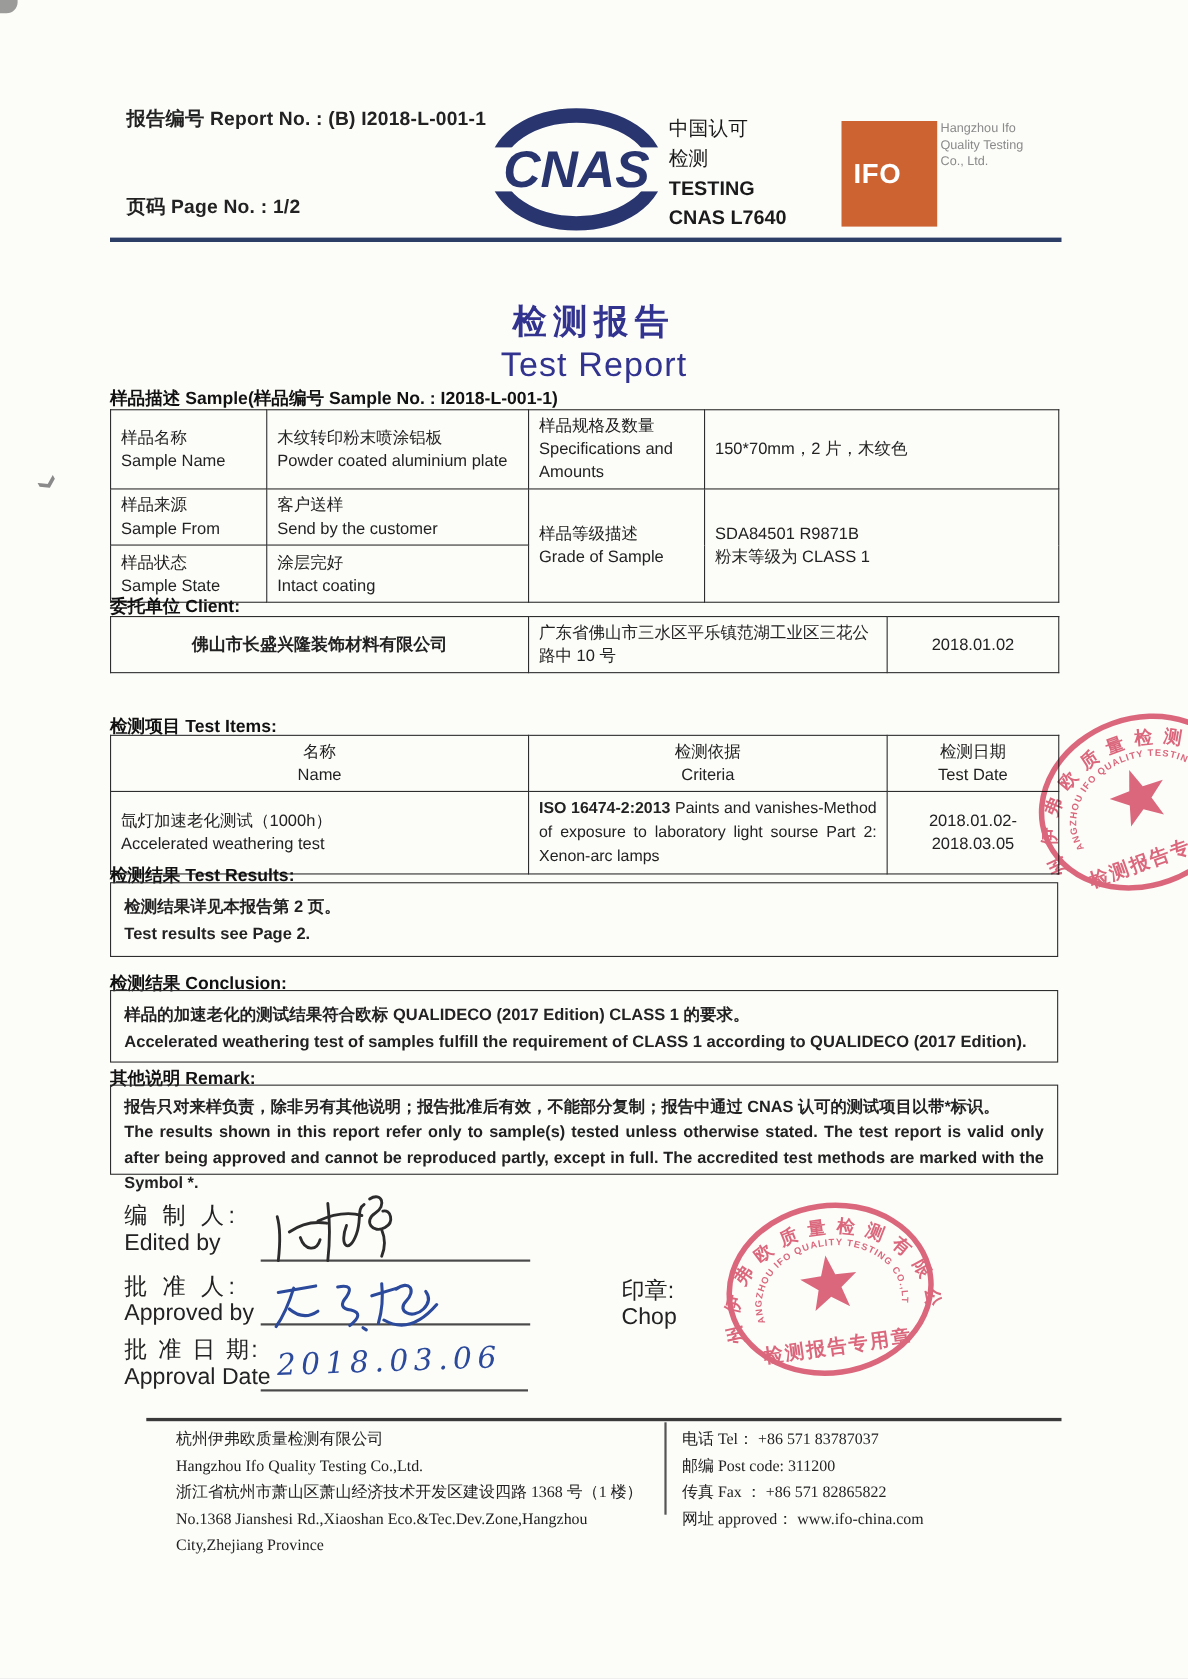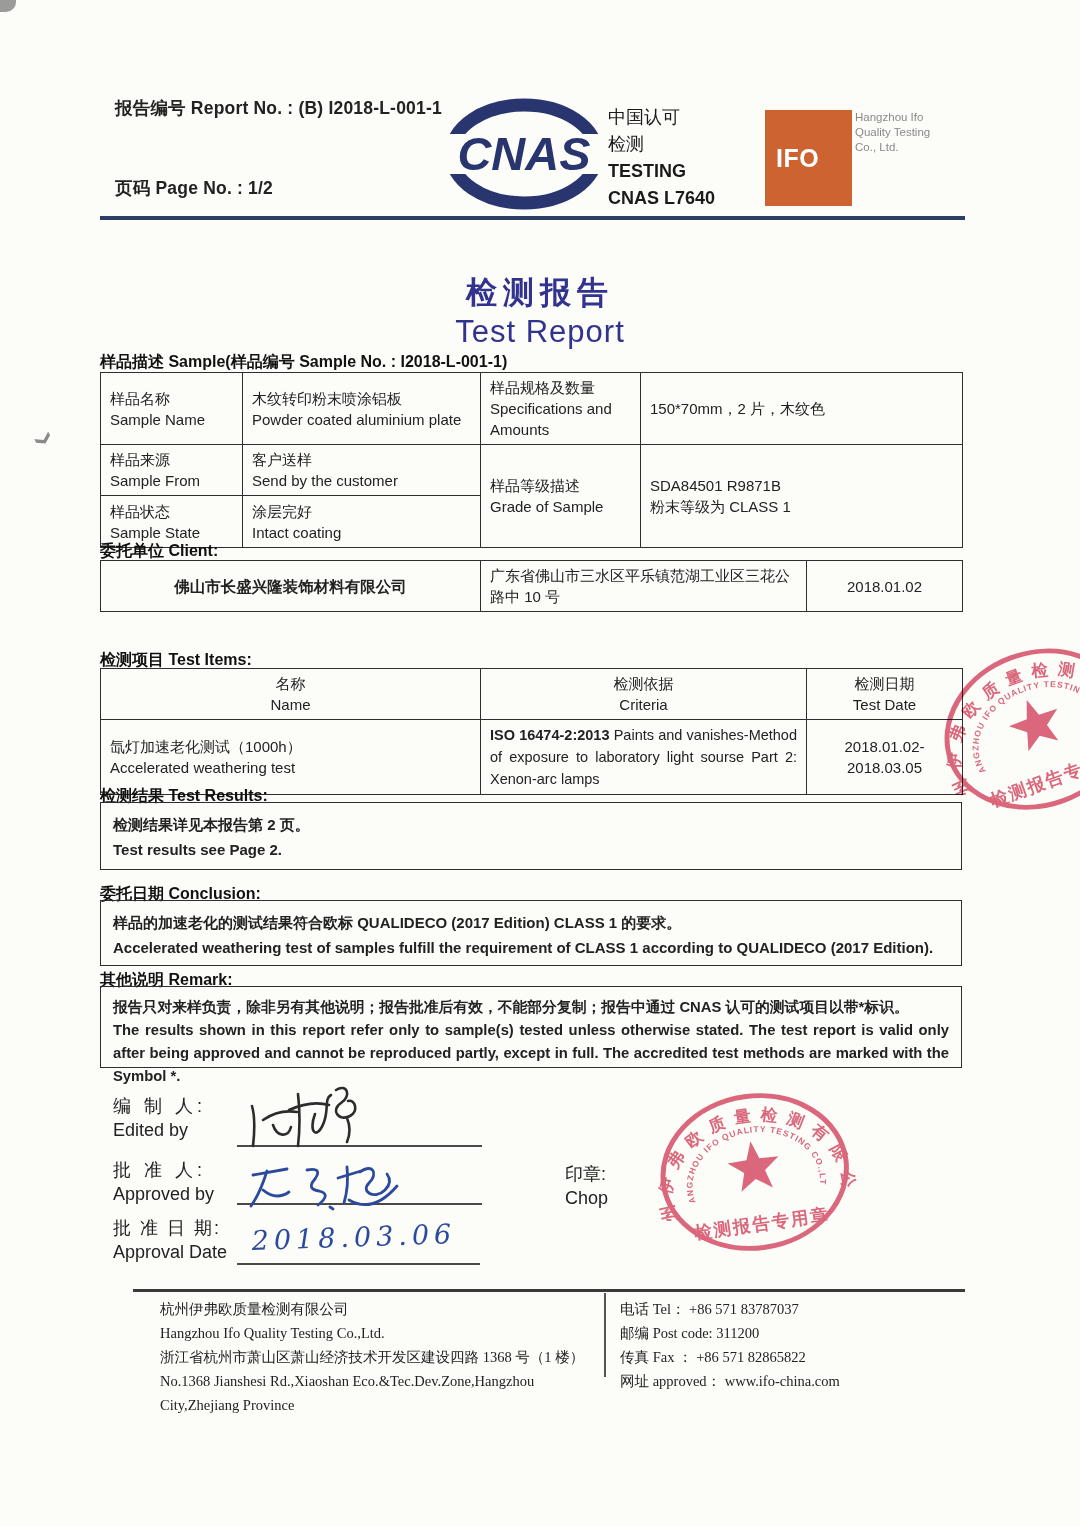--- a/index.html
+++ b/index.html
@@ -19,21 +19,21 @@
   .ifo-co{font-size:11.5px;line-height:15px;color:#8a8a8a;}
   .rule{background:#2c3e66;height:4px;}
   .title-zh{font-size:31px;font-weight:bold;letter-spacing:6px;}
   .title-en{font-size:31px;letter-spacing:1px;}
   .sec-head{font-size:16px;font-weight:bold;color:#111;}
   table.doc{border-collapse:collapse;table-layout:fixed;background:transparent;}
   table.doc td{border:1.7px solid #2e2e2e;font-size:15px;line-height:21px;padding:4px 9px;vertical-align:middle;color:#222;}
   .cell-c{text-align:center;}
   .cell-j{text-align:justify;}
   .box{border:1.7px solid #2e2e2e;font-size:15px;line-height:25px;padding:9px 12px;color:#222;font-weight:bold;}
-  .sig-label{font-size:18px;line-height:24px;color:#222;}
+  .sig-label{font-size:21px;line-height:24px;color:#222;}
   .sig-line{border-bottom:2px solid #4a4a4a;}
   .stamp{mix-blend-mode:multiply;opacity:.88;}
   .footer-text{font-family:"Liberation Serif",serif;font-size:14.5px;line-height:24px;color:#222;}
   .vdiv{width:2px;background:#555;}
   .artifact{color:#8a8a8a;}
 </style>
 </head>
 <body>
 
 <div class="page">
@@ -192,21 +192,21 @@
     </tbody>
       </table>
   </div>
 
   <div class="abs sec-head" style="left:100px;top:786px;">检测结果 Test Results:</div>
   <div class="abs box" style="left:100px;top:802px;width:836px;height:48px;">
     <div>检测结果详见本报告第 2 页。</div>
     <div>Test results see Page 2.</div>
   </div>
 
-  <div class="abs sec-head" style="left:100px;top:884px;">委托日期 Conclusion:</div>
+  <div class="abs sec-head" style="left:100px;top:884px;">检测结果 Conclusion:</div>
   <div class="abs box" style="left:100px;top:900px;width:836px;height:46px;">
     <div>样品的加速老化的测试结果符合欧标 QUALIDECO (2017 Edition) CLASS 1 的要求。</div>
     <div>Accelerated weathering test of samples fulfill the requirement of CLASS 1 according to QUALIDECO (2017 Edition).</div>
   </div>
 
   <div class="abs sec-head" style="left:100px;top:970px;">其他说明 Remark:</div>
   <div class="abs box" style="left:100px;top:986px;width:836px;height:62px;line-height:23px;font-size:14.8px;">
     <div>报告只对来样负责，除非另有其他说明；报告批准后有效，不能部分复制；报告中通过 CNAS 认可的测试项目以带*标识。</div>
     <div class="cell-j">The results shown in this report refer only to sample(s) tested unless otherwise stated. The test report is valid only after being approved and cannot be reproduced partly, except in full. The accredited test methods are marked with the Symbol *.</div>
   </div>

